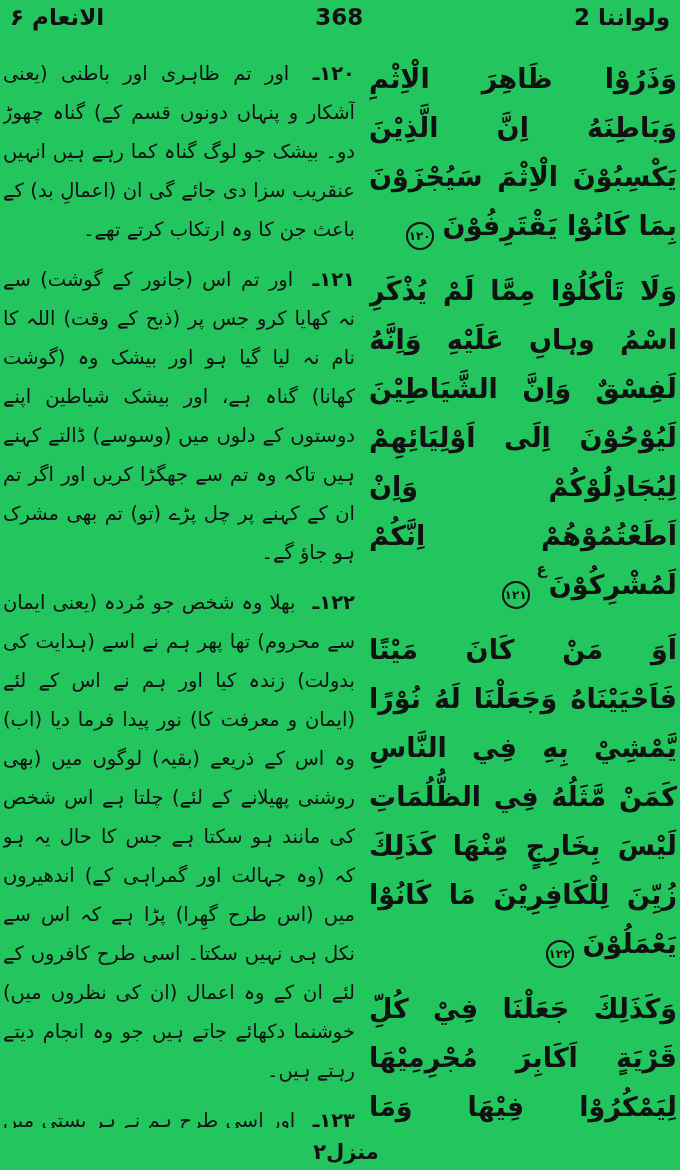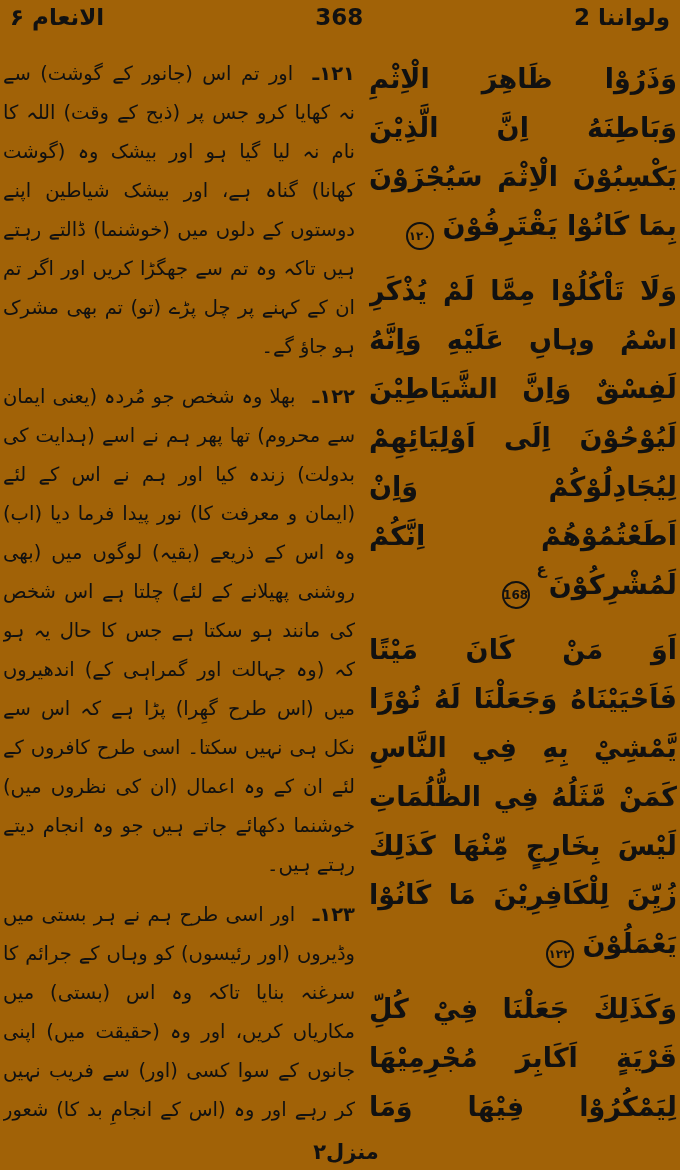--- a/index.html
+++ b/index.html
@@ -1,20 +1,20 @@
 <!DOCTYPE html>
 <html lang="ur"><head>
 <meta charset="utf-8">
 <style>
   * { margin:0; padding:0; box-sizing:border-box; }
   html,body { background:#ffffff; }
   .page {
     position:relative;
     width:680px; height:1170px;
-    background:#a16207;
+    background:#22c55e;
     color:#111111;
     font-family:"DejaVu Sans", sans-serif;
     overflow:hidden;
   }
   
   .header {
     position:absolute; top:2px; left:0; right:0;
     display:flex; justify-content:space-between; align-items:flex-start;
     padding:2px 10px 0 10px;
     font-size:23px; font-weight:700;
@@ -84,39 +84,43 @@
   <div class="header">
     <span>الانعام ۶</span>
     <span>368</span>
     <span>ولواننا 2</span>
   </div>
 
   <div class="main">
 
     <div class="urdu-col">
       <p class="trans-para">
+        <span class="t-num">۱۲۰ـ</span>
+        <span>اور تم ظاہری اور باطنی (یعنی آشکار و پنہاں دونوں قسم کے) گناہ چھوڑ دو۔ بیشک جو لوگ گناہ کما رہے ہیں انہیں عنقریب سزا دی جائے گی ان (اعمالِ بد) کے باعث جن کا وہ ارتکاب کرتے تھے۔</span>
+      </p>
+      <p class="trans-para">
         <span class="t-num">۱۲۱ـ</span>
-        <span>اور تم اس (جانور کے گوشت) سے نہ کھایا کرو جس پر (ذبح کے وقت) اللہ کا نام نہ لیا گیا ہو اور بیشک وہ (گوشت کھانا) گناہ ہے، اور بیشک شیاطین اپنے دوستوں کے دلوں میں (خوشنما) ڈالتے رہتے ہیں تاکہ وہ تم سے جھگڑا کریں اور اگر تم ان کے کہنے پر چل پڑے (تو) تم بھی مشرک ہو جاؤ گے۔</span>
+        <span>اور تم اس (جانور کے گوشت) سے نہ کھایا کرو جس پر (ذبح کے وقت) اللہ کا نام نہ لیا گیا ہو اور بیشک وہ (گوشت کھانا) گناہ ہے، اور بیشک شیاطین اپنے دوستوں کے دلوں میں (وسوسے) ڈالتے کہنے ہیں تاکہ وہ تم سے جھگڑا کریں اور اگر تم ان کے کہنے پر چل پڑے (تو) تم بھی مشرک ہو جاؤ گے۔</span>
       </p>
       <p class="trans-para">
         <span class="t-num">۱۲۲ـ</span>
         <span>بھلا وہ شخص جو مُردہ (یعنی ایمان سے محروم) تھا پھر ہم نے اسے (ہدایت کی بدولت) زندہ کیا اور ہم نے اس کے لئے (ایمان و معرفت کا) نور پیدا فرما دیا (اب) وہ اس کے ذریعے (بقیہ) لوگوں میں (بھی روشنی پھیلانے کے لئے) چلتا ہے اس شخص کی مانند ہو سکتا ہے جس کا حال یہ ہو کہ (وہ جہالت اور گمراہی کے) اندھیروں میں (اس طرح گھِرا) پڑا ہے کہ اس سے نکل ہی نہیں سکتا۔ اسی طرح کافروں کے لئے ان کے وہ اعمال (ان کی نظروں میں) خوشنما دکھائے جاتے ہیں جو وہ انجام دیتے رہتے ہیں۔</span>
       </p>
       <p class="trans-para">
         <span class="t-num">۱۲۳ـ</span>
         <span>اور اسی طرح ہم نے ہر بستی میں وڈیروں (اور رئیسوں) کو وہاں کے جرائم کا سرغنہ بنایا تاکہ وہ اس (بستی) میں مکاریاں کریں، اور وہ (حقیقت میں) اپنی جانوں کے سوا کسی (اور) سے فریب نہیں کر رہے اور وہ (اس کے انجامِ بد کا) شعور نہیں رکھتے۔</span>
       </p>
     </div>
 
     <div class="quran-col">
       <p class="verse">
         <span>وَذَرُوْا ظَاهِرَ الْاِثْمِ وَبَاطِنَهُ اِنَّ الَّذِيْنَ يَكْسِبُوْنَ الْاِثْمَ سَيُجْزَوْنَ بِمَا كَانُوْا يَقْتَرِفُوْنَ</span><span class="ayah-mark"><span class="ruku"></span><span class="ayah-num">۱۲۰</span></span>
       </p>
       <p class="verse">
-        <span>وَلَا تَاْكُلُوْا مِمَّا لَمْ يُذْكَرِ اسْمُ وہاںِ عَلَيْهِ وَاِنَّهُ لَفِسْقٌ وَاِنَّ الشَّيَاطِيْنَ لَيُوْحُوْنَ اِلَى اَوْلِيَائِهِمْ لِيُجَادِلُوْكُمْ وَاِنْ اَطَعْتُمُوْهُمْ اِنَّكُمْ لَمُشْرِكُوْنَ</span><span class="ayah-mark"><span class="ruku">ع</span><span class="ayah-num">168</span></span>
+        <span>وَلَا تَاْكُلُوْا مِمَّا لَمْ يُذْكَرِ اسْمُ وہاںِ عَلَيْهِ وَاِنَّهُ لَفِسْقٌ وَاِنَّ الشَّيَاطِيْنَ لَيُوْحُوْنَ اِلَى اَوْلِيَائِهِمْ لِيُجَادِلُوْكُمْ وَاِنْ اَطَعْتُمُوْهُمْ اِنَّكُمْ لَمُشْرِكُوْنَ</span><span class="ayah-mark"><span class="ruku">ع</span><span class="ayah-num">۱۲۱</span></span>
       </p>
       <p class="verse">
         <span>اَوَ مَنْ كَانَ مَيْتًا فَاَحْيَيْنَاهُ وَجَعَلْنَا لَهُ نُوْرًا يَّمْشِيْ بِهِ فِي النَّاسِ كَمَنْ مَّثَلُهُ فِي الظُّلُمَاتِ لَيْسَ بِخَارِجٍ مِّنْهَا كَذَلِكَ زُيِّنَ لِلْكَافِرِيْنَ مَا كَانُوْا يَعْمَلُوْنَ</span><span class="ayah-mark"><span class="ruku"></span><span class="ayah-num">۱۲۲</span></span>
       </p>
       <p class="verse push-down">
         <span>وَكَذَلِكَ جَعَلْنَا فِيْ كُلِّ قَرْيَةٍ اَكَابِرَ مُجْرِمِيْهَا لِيَمْكُرُوْا فِيْهَا وَمَا يَمْكُرُوْنَ اِلَّا بِاَنْفُسِهِمْ وَمَا يَشْعُرُوْنَ</span>
       </p>
     </div>
 
   </div>

